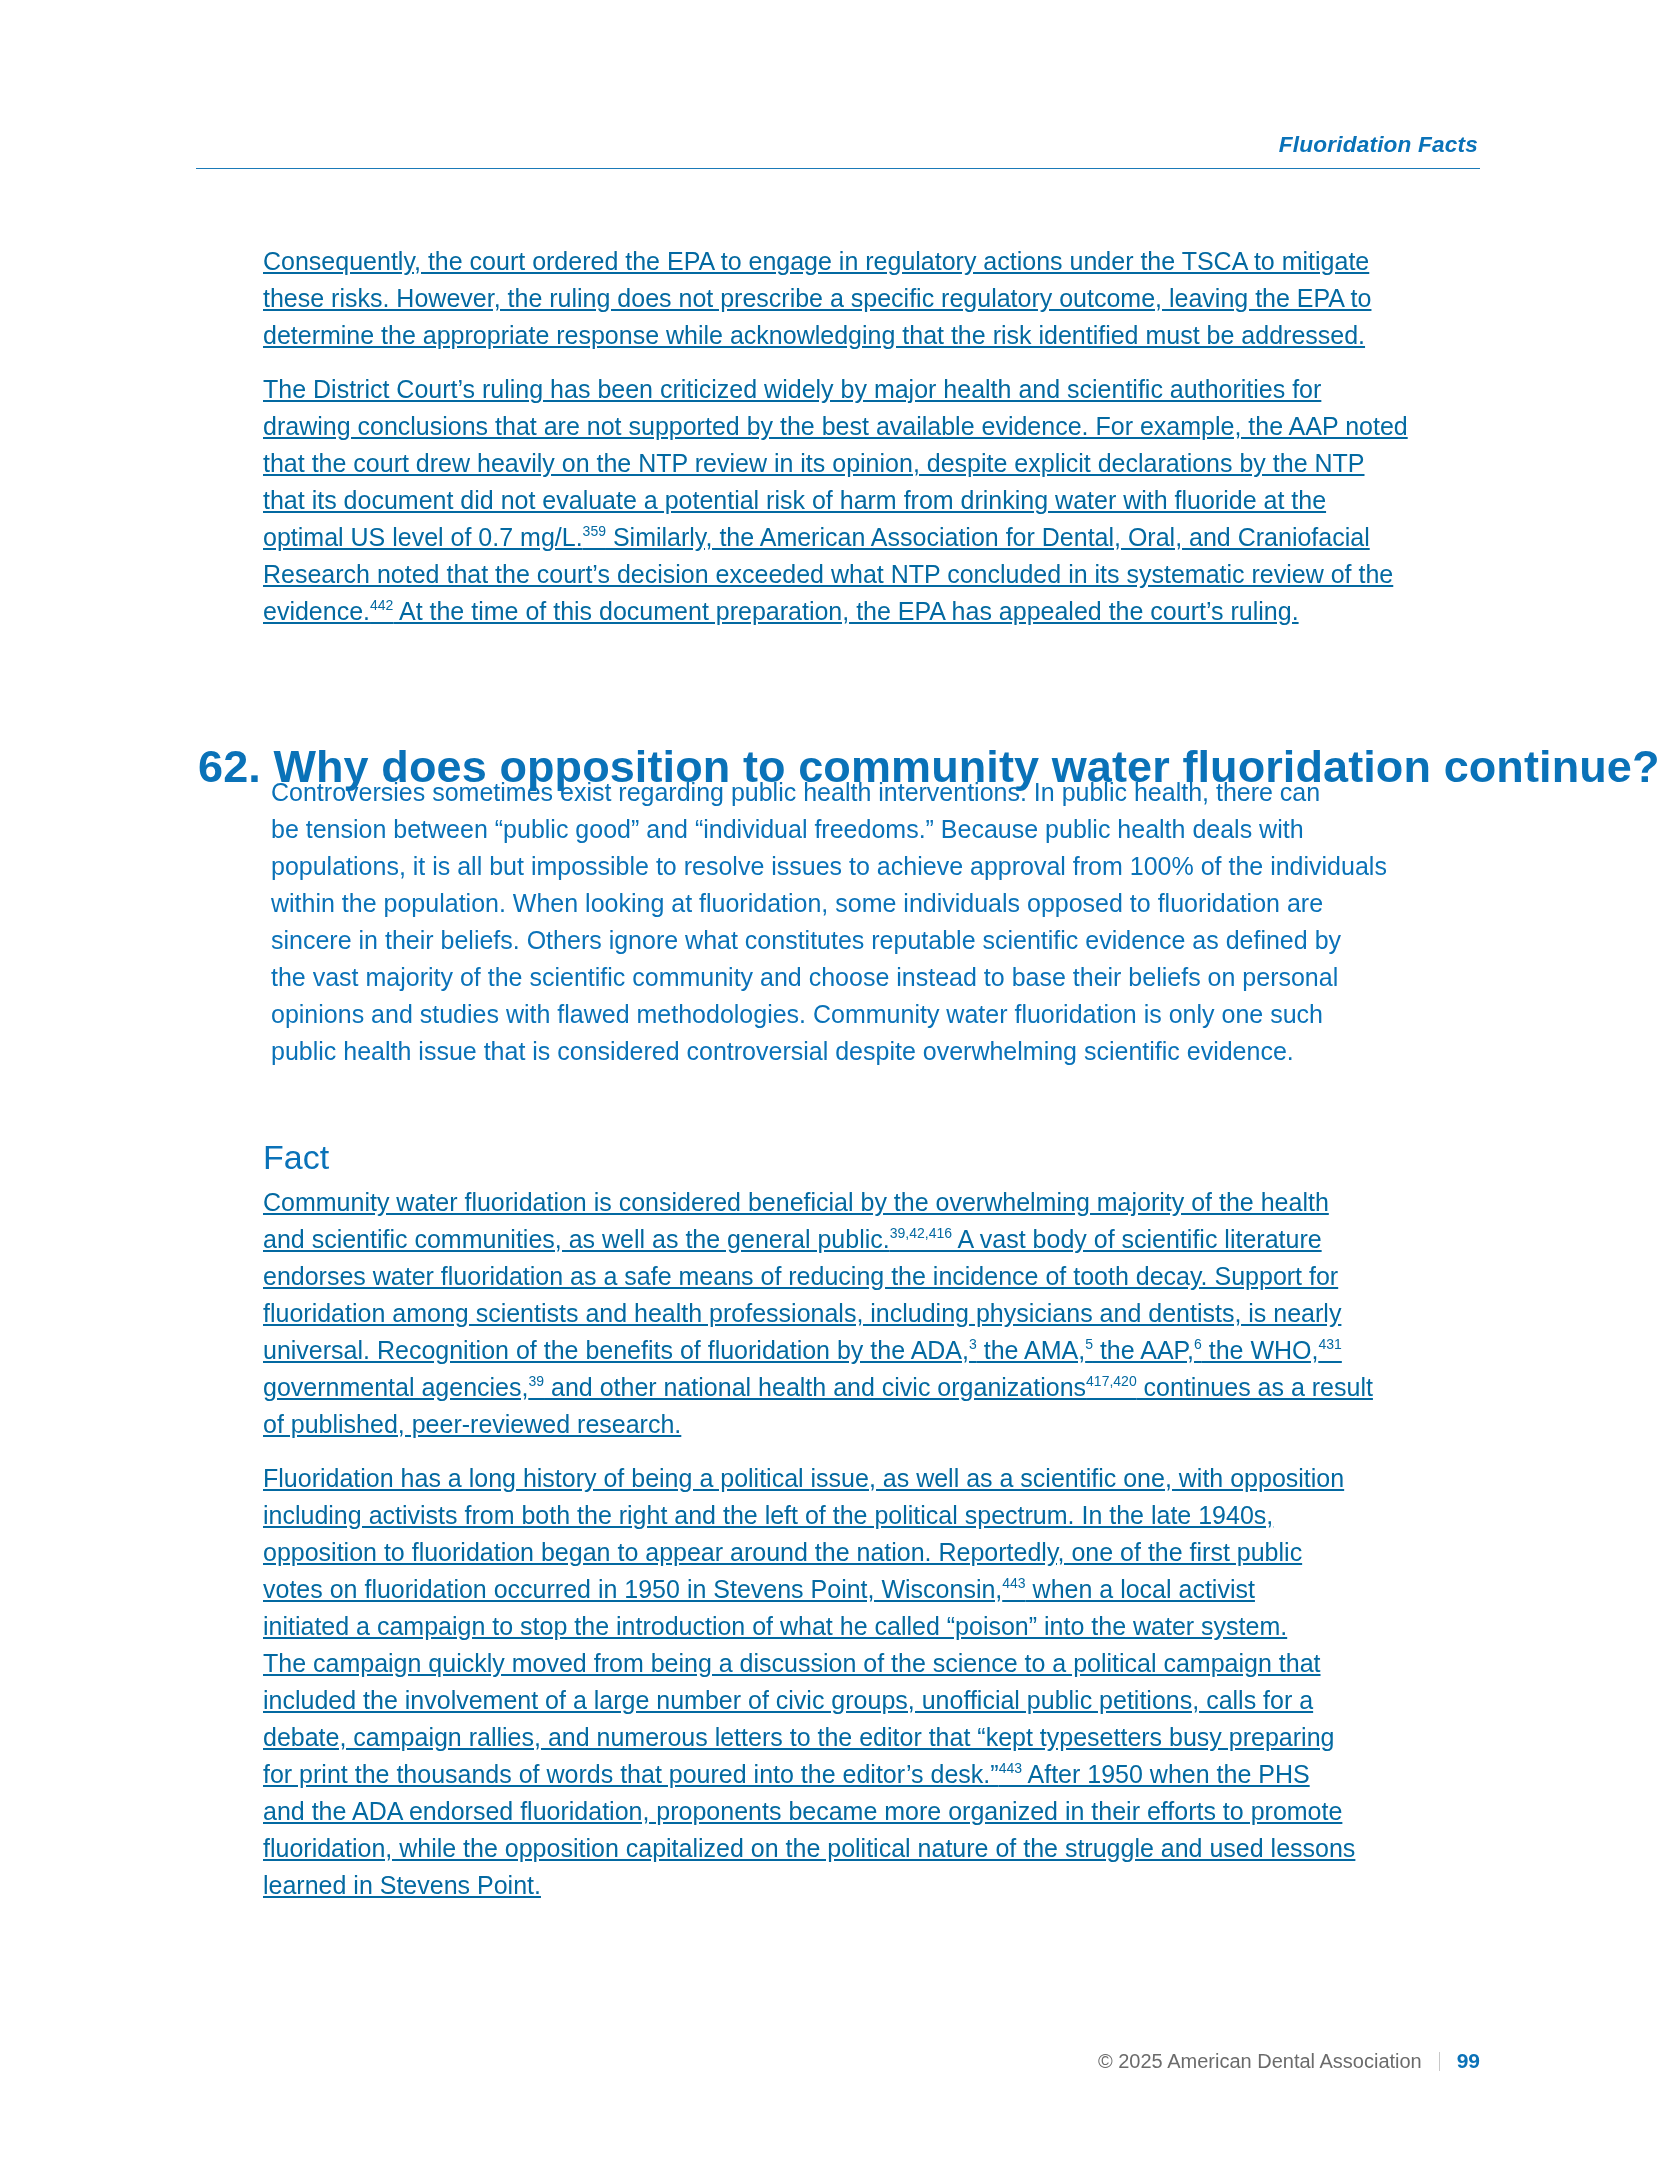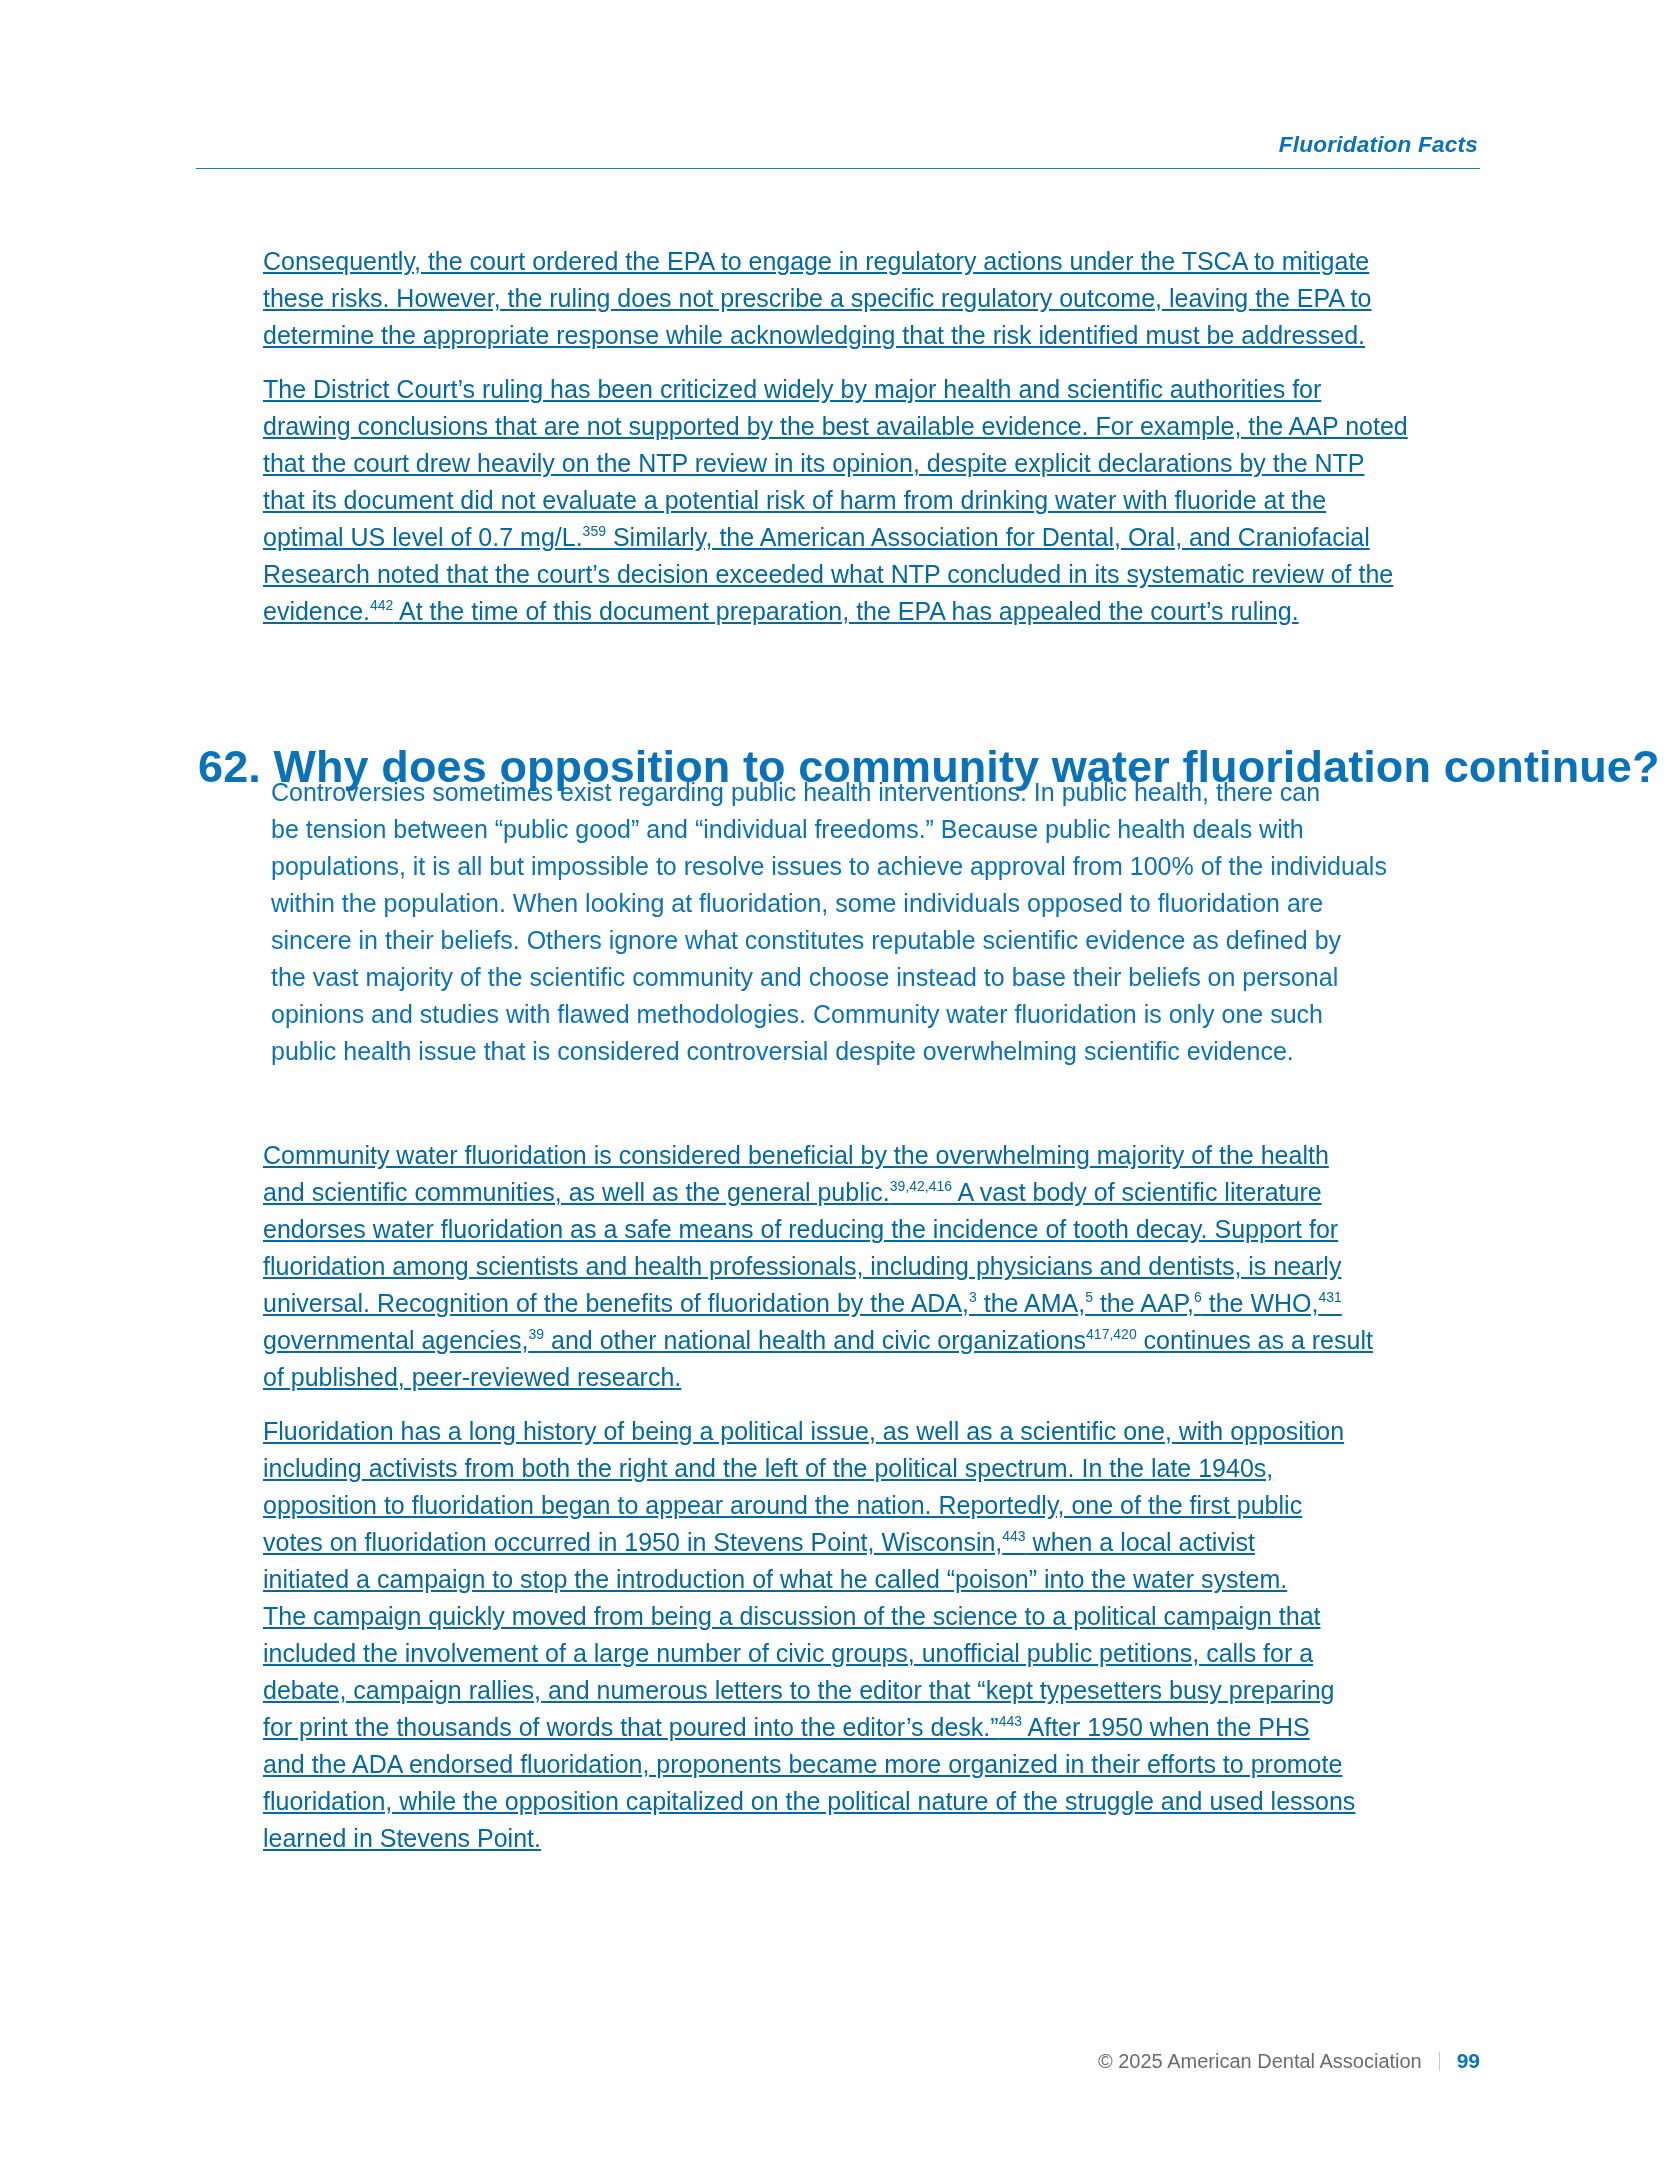--- a/index.html
+++ b/index.html
@@ -136,20 +136,21 @@
 be tension between “public good” and “individual freedoms.” Because public health deals with
 populations, it is all but impossible to resolve issues to achieve approval from 100% of the individuals
 within the population. When looking at fluoridation, some individuals opposed to fluoridation are
 sincere in their beliefs. Others ignore what constitutes reputable scientific evidence as defined by
 the vast majority of the scientific community and choose instead to base their beliefs on personal
 opinions and studies with flawed methodologies. Community water fluoridation is only one such
 public health issue that is considered controversial despite overwhelming scientific evidence.</p>
 </div>
 
 <div class="fact-block">
+  <div class="section-label">Fact</div>
   <p class="para">Community water fluoridation is considered beneficial by the overwhelming majority of the health
 and scientific communities, as well as the general public.<sup>39,42,416</sup> A vast body of scientific literature
 endorses water fluoridation as a safe means of reducing the incidence of tooth decay. Support for
 fluoridation among scientists and health professionals, including physicians and dentists, is nearly
 universal. Recognition of the benefits of fluoridation by the ADA,<sup>3</sup> the AMA,<sup>5</sup> the AAP,<sup>6</sup> the WHO,<sup>431</sup>
 governmental agencies,<sup>39</sup> and other national health and civic organizations<sup>417,420</sup> continues as a result
 of published, peer-reviewed research.</p>
   <p class="para">Fluoridation has a long history of being a political issue, as well as a scientific one, with opposition
 including activists from both the right and the left of the political spectrum. In the late 1940s,
 opposition to fluoridation began to appear around the nation. Reportedly, one of the first public

